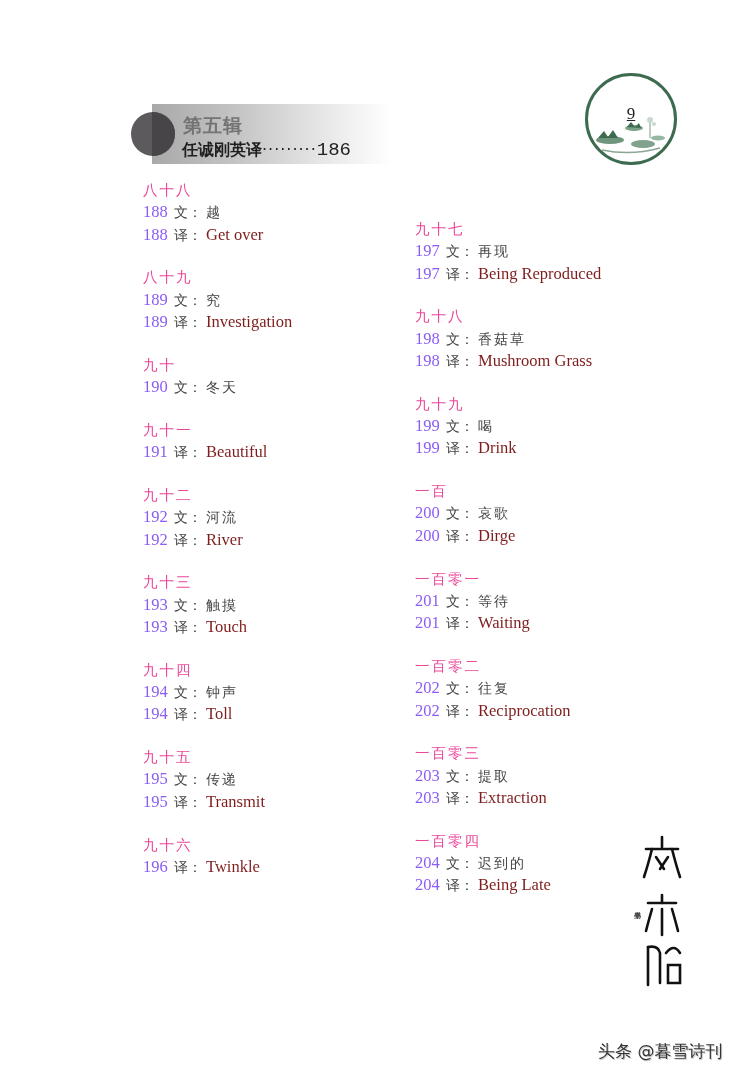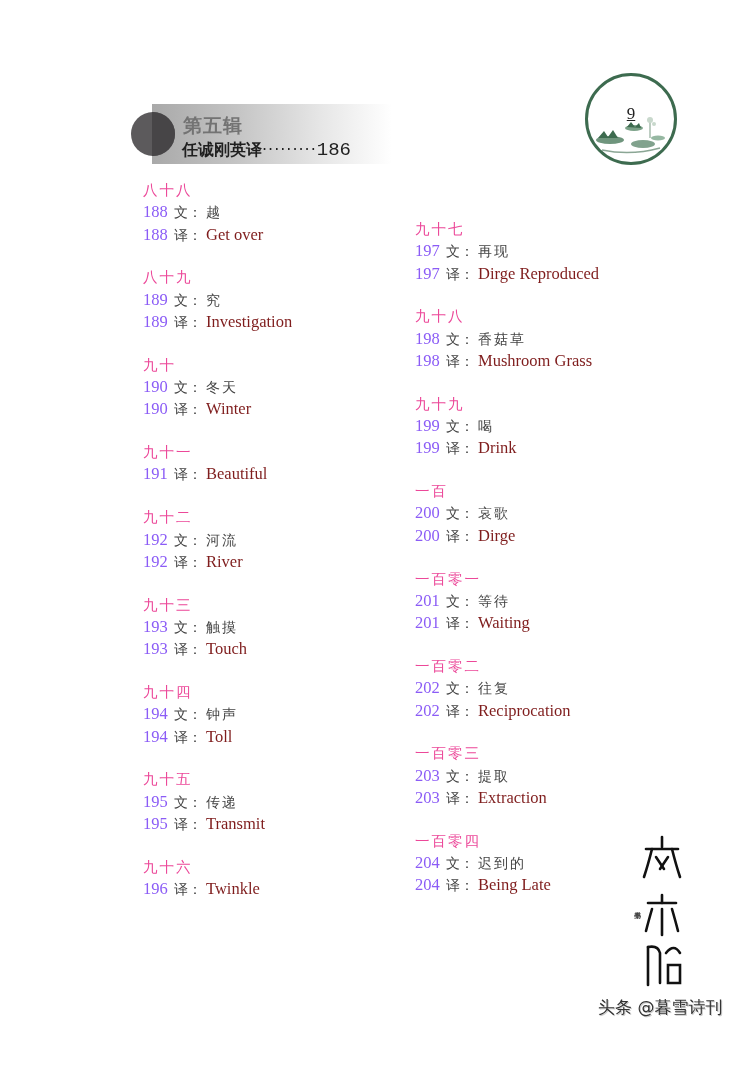--- a/index.html
+++ b/index.html
@@ -32,21 +32,21 @@
   .ord { color: #ec4899; font-family: "DejaVu Sans", sans-serif; font-size: 14.5px; letter-spacing: 2px; font-weight: 300; }
   .num { display: inline-block; width: 31px; color: #8b5cf6; }
   .tag { color: #444; font-family: "DejaVu Sans", sans-serif; font-size: 14px; margin-right: 4px; }
   .cn { font-family: "DejaVu Sans", sans-serif; font-size: 14px; color: #444; letter-spacing: 2px; }
   .en { color: #7f1d1d; }
 
   .calligraphy { position: absolute; left: 638px; top: 835px; width: 50px; height: 160px; }
   .seal-text { position: absolute; left: 632px; top: 906px; font-size: 7px; color: #333;
     writing-mode: vertical-rl; font-family: "DejaVu Sans", sans-serif; }
 
-  .watermark { position: absolute; left: 598px; top: 996px; font-size: 17px; color: #333;
+  .watermark { position: absolute; left: 598px; top: 1040px; font-size: 17px; color: #333;
     font-family: "DejaVu Sans", sans-serif; text-shadow: 1px 1px 0 #ccc; }
 </style>
 </head>
 <body>
 
 <div class="header-band"></div>
 <div class="header-circle">
     <div class="dark"></div>
   </div>
 <div class="section-title">第五辑</div>
@@ -77,21 +77,20 @@
     <div class="line"><span class="num">188</span><span class="tag">译：</span><span class="en">Get over</span></div>
   </div>
   <div class="entry">
     <div class="line ord">八十九</div>
     <div class="line"><span class="num">189</span><span class="tag">文：</span><span class="cn">究</span></div>
     <div class="line"><span class="num">189</span><span class="tag">译：</span><span class="en">Investigation</span></div>
   </div>
   <div class="entry">
     <div class="line ord">九十</div>
     <div class="line"><span class="num">190</span><span class="tag">文：</span><span class="cn">冬天</span></div>
-    <div class="line"><span class="num">190</span><span class="tag">译：</span><span class="en">Winter</span></div>
   </div>
   <div class="entry">
     <div class="line ord">九十一</div>
     <div class="line"><span class="num">191</span><span class="tag">译：</span><span class="en">Beautiful</span></div>
   </div>
   <div class="entry">
     <div class="line ord">九十二</div>
     <div class="line"><span class="num">192</span><span class="tag">文：</span><span class="cn">河流</span></div>
     <div class="line"><span class="num">192</span><span class="tag">译：</span><span class="en">River</span></div>
   </div>
@@ -113,21 +112,21 @@
   <div class="entry">
     <div class="line ord">九十六</div>
     <div class="line"><span class="num">196</span><span class="tag">译：</span><span class="en">Twinkle</span></div>
   </div>
 </div>
 
 <div class="column col-right">
   <div class="entry">
     <div class="line ord">九十七</div>
     <div class="line"><span class="num">197</span><span class="tag">文：</span><span class="cn">再现</span></div>
-    <div class="line"><span class="num">197</span><span class="tag">译：</span><span class="en">Dirge Reproduced</span></div>
+    <div class="line"><span class="num">197</span><span class="tag">译：</span><span class="en">Being Reproduced</span></div>
   </div>
   <div class="entry">
     <div class="line ord">九十八</div>
     <div class="line"><span class="num">198</span><span class="tag">文：</span><span class="cn">香菇草</span></div>
     <div class="line"><span class="num">198</span><span class="tag">译：</span><span class="en">Mushroom Grass</span></div>
   </div>
   <div class="entry">
     <div class="line ord">九十九</div>
     <div class="line"><span class="num">199</span><span class="tag">文：</span><span class="cn">喝</span></div>
     <div class="line"><span class="num">199</span><span class="tag">译：</span><span class="en">Drink</span></div>

